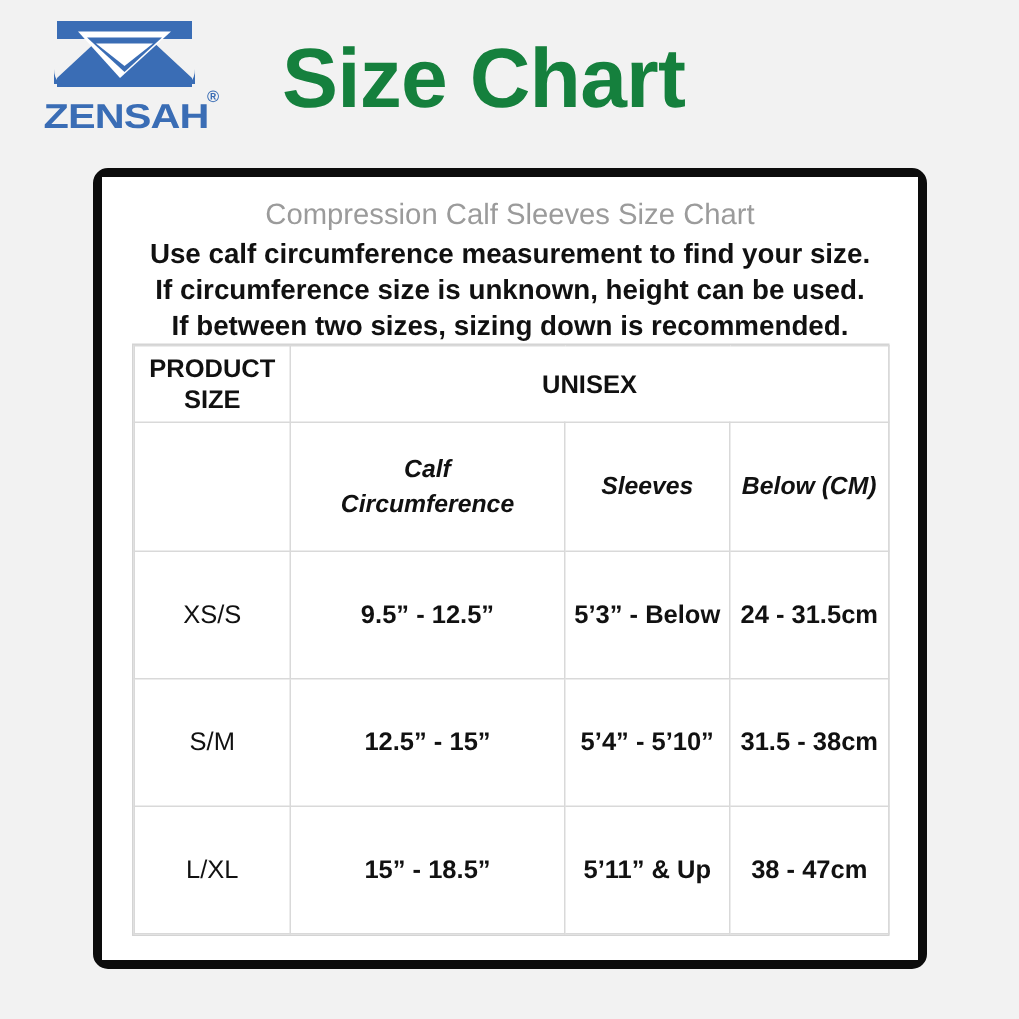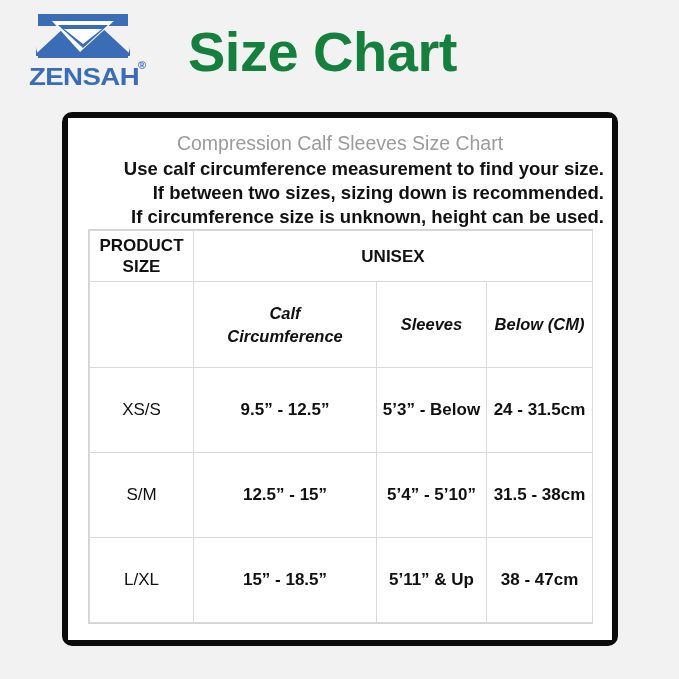--- a/index.html
+++ b/index.html
@@ -97,21 +97,21 @@
     font-size: 19.5px;
     color: #9b9b9b;
     line-height: 24px;
     white-space: nowrap;
   }
   .instructions {
     position: absolute;
     left: 8px;
     top: 39px;
     width: 528px;
-    text-align: right;
+    text-align: center;
   }
   .instructions div {
     font-size: 18.5px;
     font-weight: bold;
     color: #111111;
     line-height: 24px;
     white-space: nowrap;
   }
 
   
@@ -170,22 +170,22 @@
   <div class="title">Size Chart</div>
 </div>
 
 <div class="frame">
   <div class="frame-inner">
 
     <div class="chart-title">Compression Calf Sleeves Size Chart</div>
 
     <div class="instructions">
       <div>Use calf circumference measurement to find your size.</div>
+      <div>If circumference size is unknown, height can be used.</div>
       <div>If between two sizes, sizing down is recommended.</div>
-      <div>If circumference size is unknown, height can be used.</div>
     </div>
 
     <div class="table-wrap">
       <table class="size-table">
         <colgroup>
           <col class="col-size">
           <col class="col-calf">
           <col class="col-hgt">
           <col class="col-cm">
         </colgroup>

